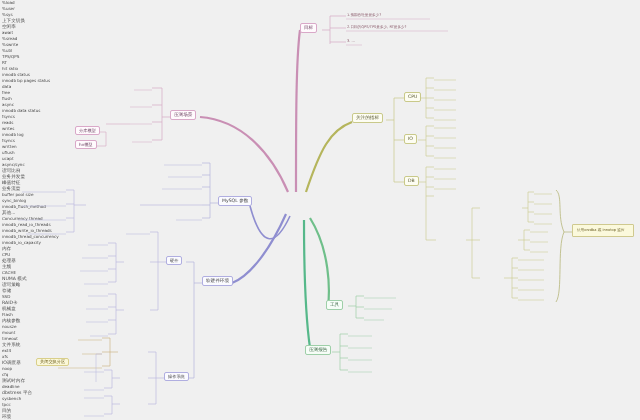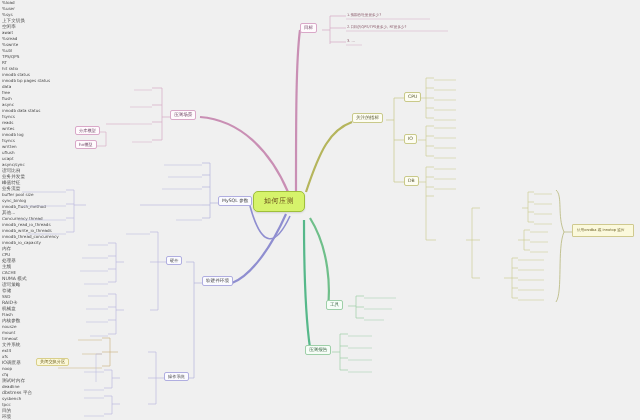--- a/index.html
+++ b/index.html
@@ -206,23 +206,20 @@
     <path d="M356 296 L356 318" stroke="#9ecfa8" stroke-width="0.7" fill="none"></path>
     <path d="M356 296 L364 296 M356 307 L364 307 M356 318 L364 318" stroke="#9ecfa8" stroke-width="0.7" fill="none"></path>
     <path d="M364 298 L396 298 M364 309 L392 309 M364 320 L384 320" stroke="#9ecfa8" stroke-width="0.5" fill="none"></path>
 
     <path d="M332 352 L340 352" stroke="#9ecfa8" stroke-width="0.7" fill="none"></path>
     <path d="M340 334 L340 370" stroke="#9ecfa8" stroke-width="0.7" fill="none"></path>
     <path d="M340 334 L348 334 M340 346 L348 346 M340 358 L348 358 M340 370 L348 370" stroke="#9ecfa8" stroke-width="0.7" fill="none"></path>
     <path d="M348 336 L372 336 M348 348 L372 348 M348 360 L372 360 M348 372 L372 372" stroke="#9ecfa8" stroke-width="0.5" fill="none"></path>
   </svg>
 
-  <div class="node root" style="left:253px;top:191px;">
-      <span>如何压测</span>
-    </div>
 
   <div class="node boxed b-pink" style="left:300px;top:23px;">
       <span>目标</span>
     </div>
   <div class="topnote" style="left:347px;top:14px;">1.预期吞吐量是多少?</div>
   <div class="topnote" style="left:347px;top:26px;">2.目标的QPS/TPS是多少, RT是多少?</div>
   <div class="topnote" style="left:347px;top:40px;">3. ...</div>
 
   <div class="node boxed b-olive" style="left:352px;top:113px;">
       <span>关注的指标</span>

